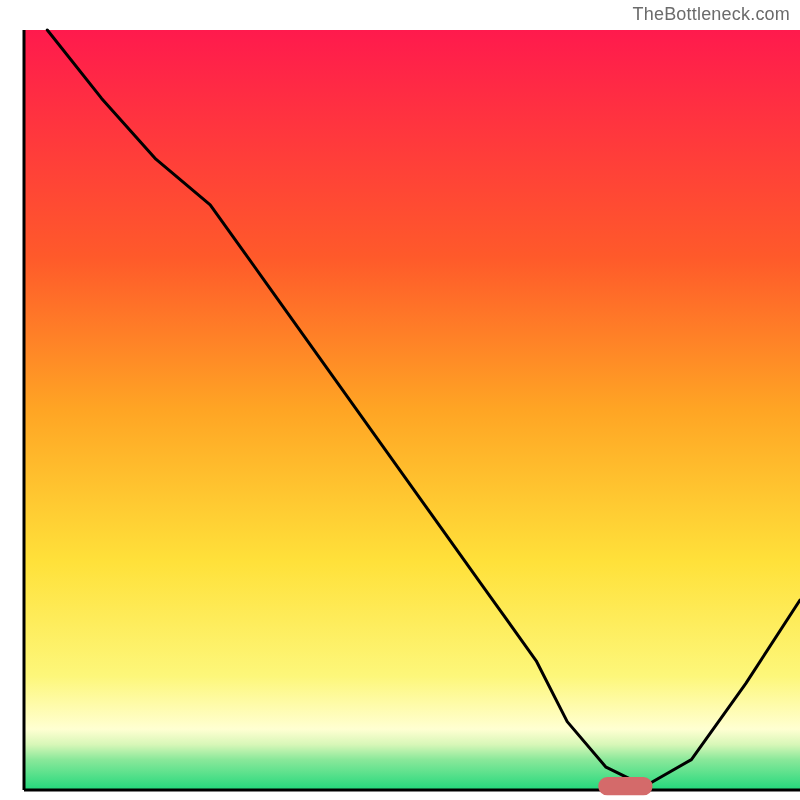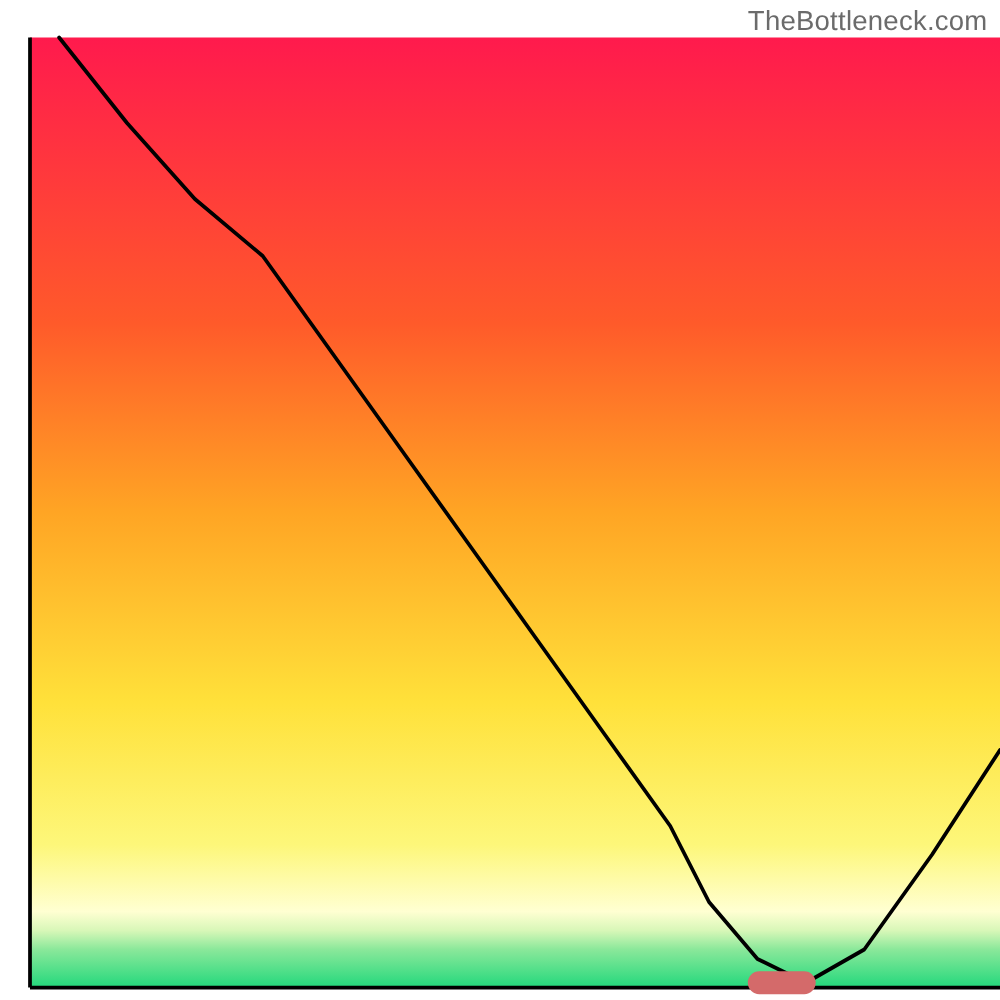--- a/index.html
+++ b/index.html
@@ -13,21 +13,21 @@
   .container {
     position: relative;
     width: 800px;
     height: 800px;
   }
   .attrib {
     position: absolute;
     top: 4px;
     right: 10px;
     color: #6b6b6b;
-    font-size: 22px;
+    font-size: 18px;
     font-weight: 400;
     letter-spacing: 0.2px;
   }
   svg {
     display: block;
   }
 </style>
 </head>
 <body>
 <div class="container">

